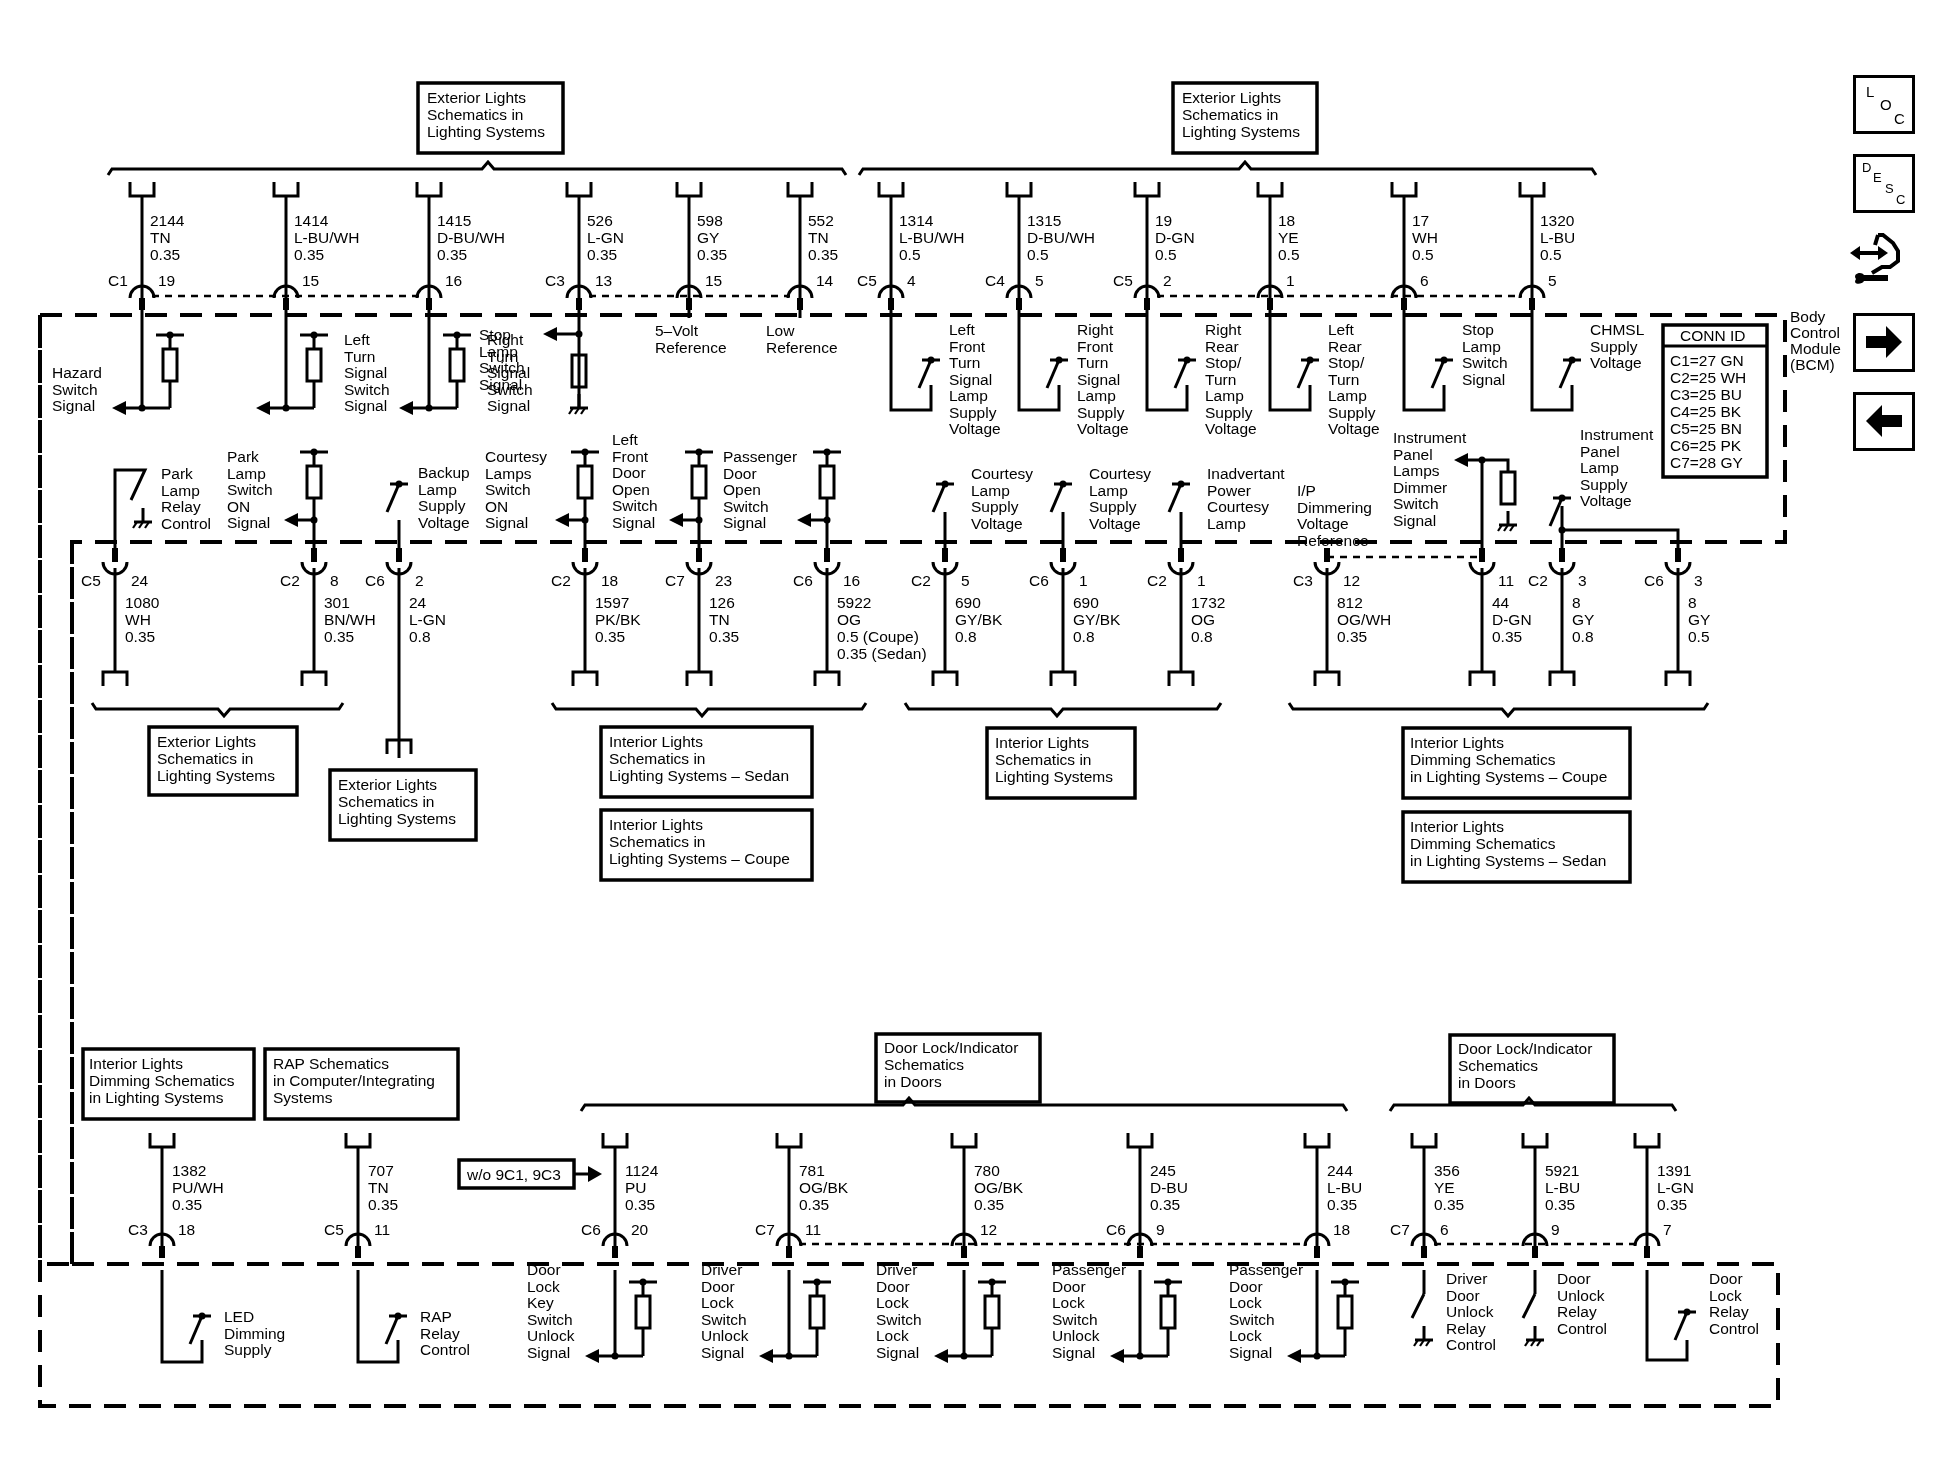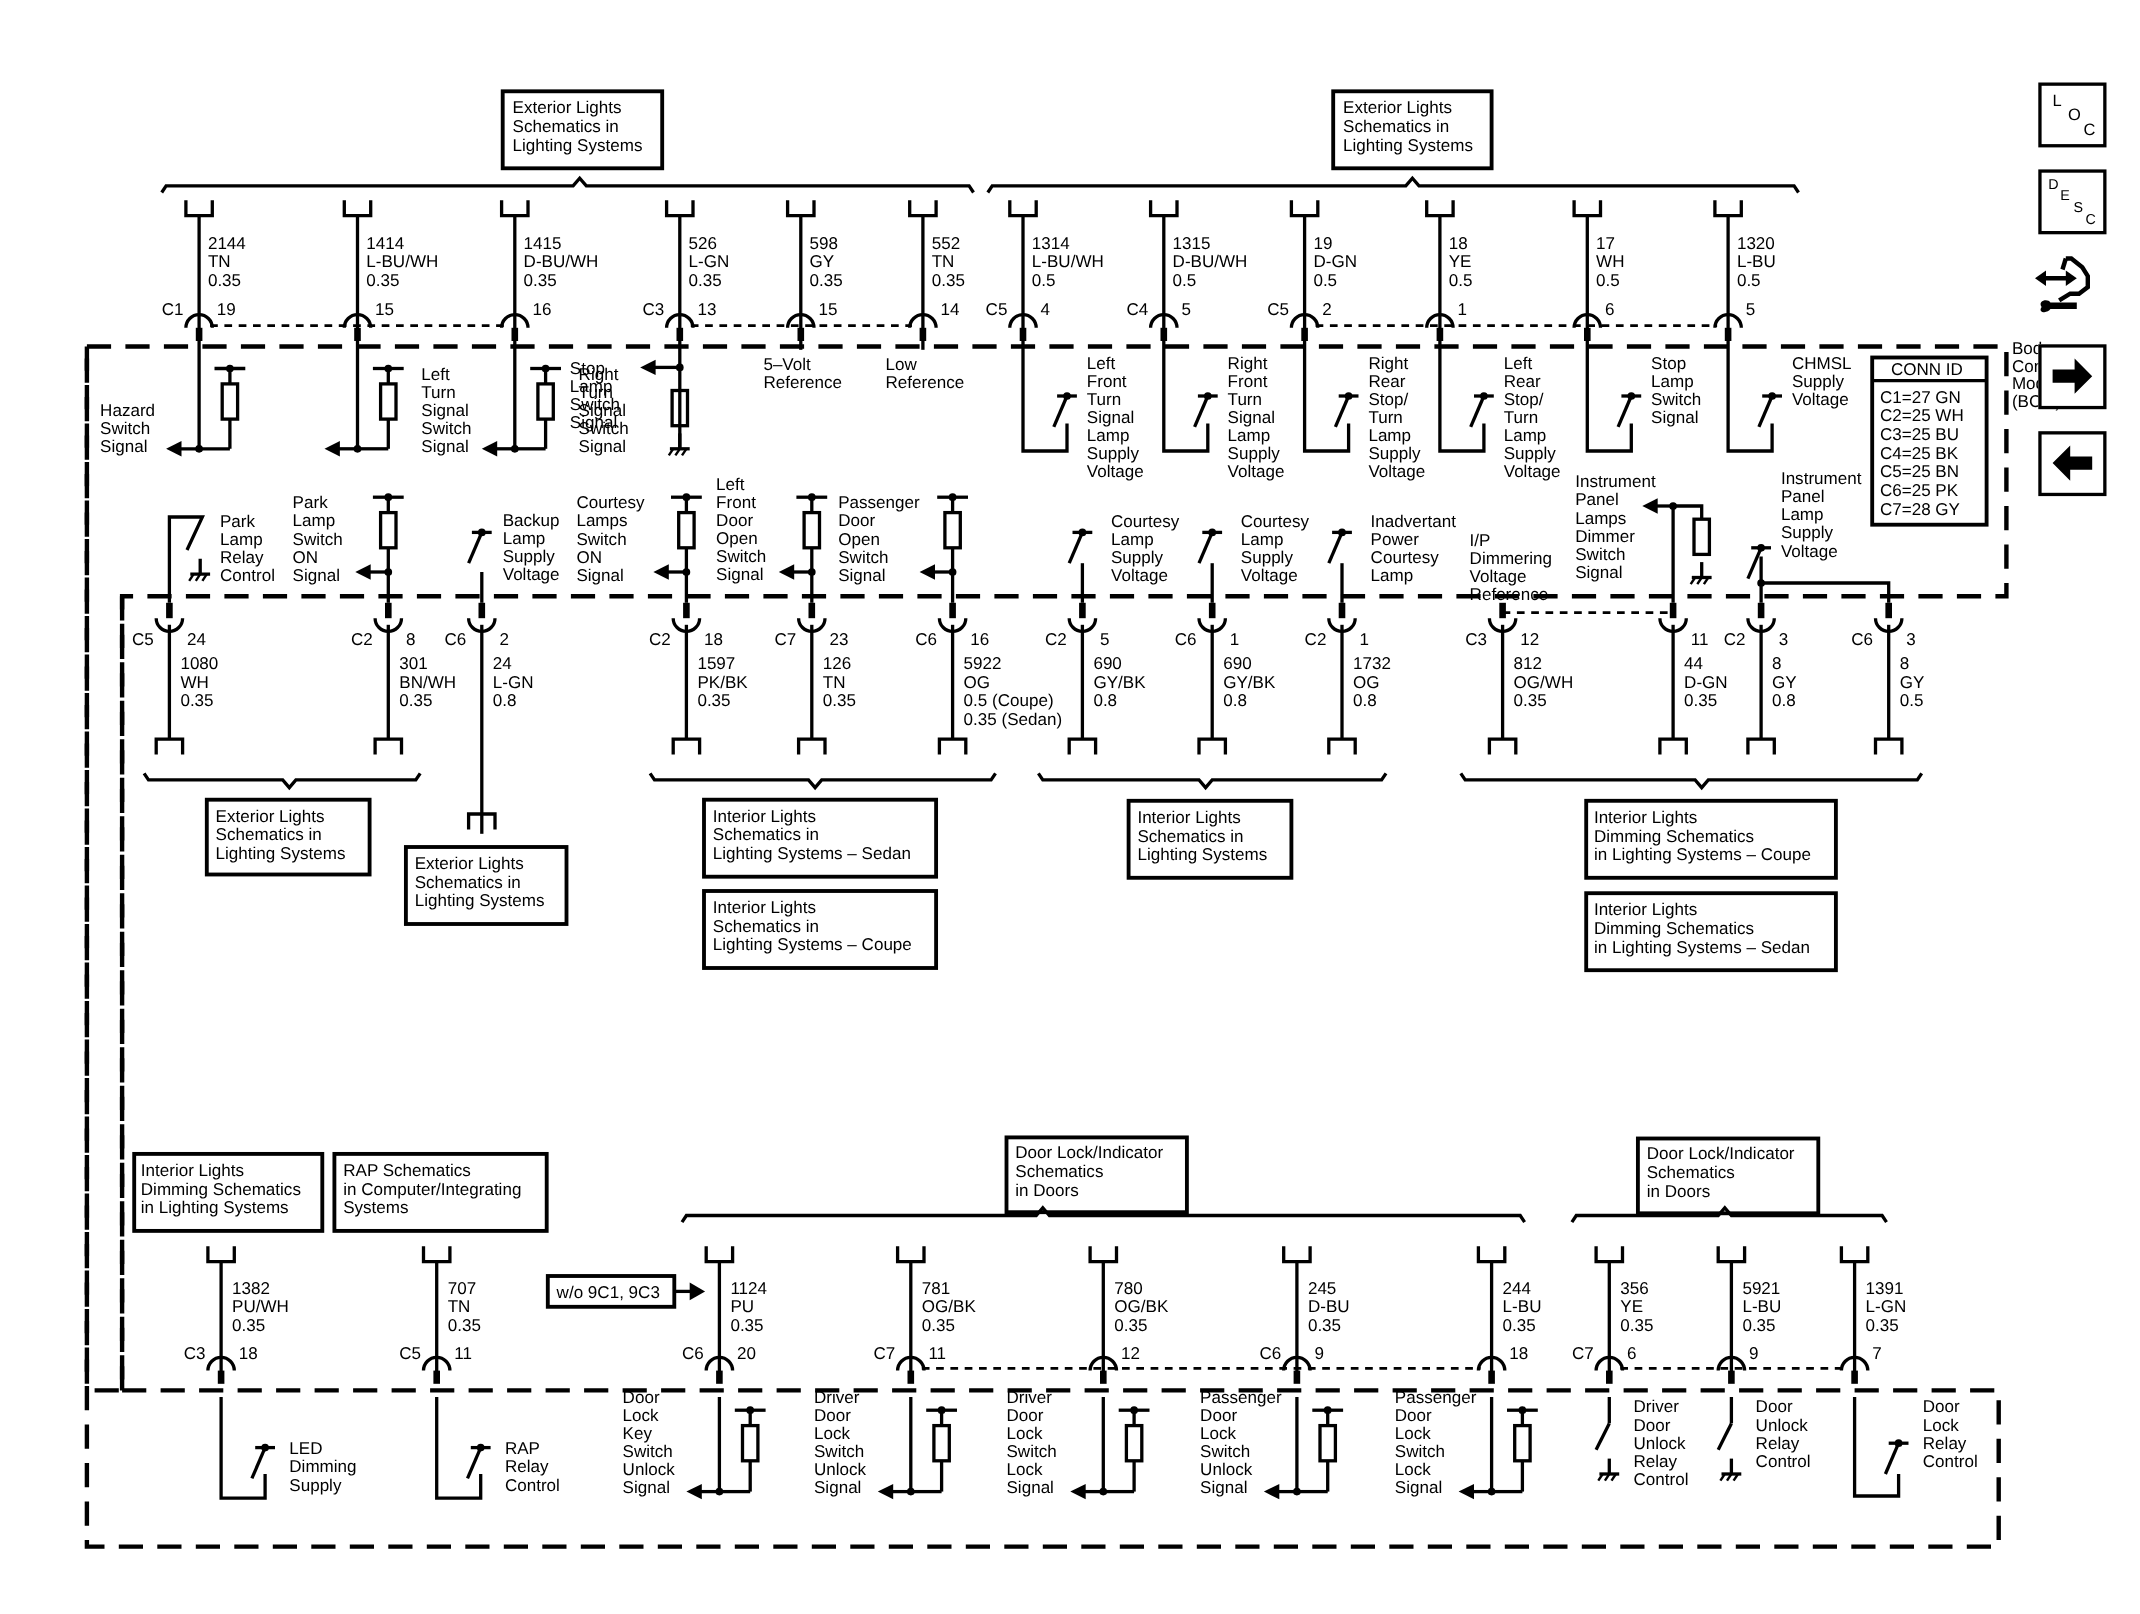--- a/index.html
+++ b/index.html
@@ -1,17 +1,17 @@
 <!DOCTYPE html>
 <html><head>
 <meta charset="utf-8">
 <style>
   html, body { margin:0; padding:0; background:#ffffff; }
   body { width:1945px; height:1467px; overflow:hidden; font-family:"Liberation Sans", sans-serif; }
-  #canvas { position:absolute; left:0; top:0; width:1699px; height:1467px;padding-left:39px; }
+  #canvas { position:absolute; left:0; top:0; width:1699px; height:1467px; }
   svg text { font-family:"Liberation Sans", sans-serif; font-size:15.5px; fill:#000; }
   .w { stroke:#000; stroke-width:3; fill:none; }
   .thin { stroke:#000; stroke-width:2.2; fill:none; }
   .dash { stroke:#000; stroke-width:4; fill:none; stroke-dasharray:22 13; }
   .dot { stroke:#000; stroke-width:2.5; fill:none; stroke-dasharray:7 6; }
   .box { stroke:#000; stroke-width:3.5; fill:#fff; }
   .ref { cursor:pointer; }
   .navbtn { position:absolute; border:3px solid #000; background:#fff; cursor:pointer; box-sizing:border-box; }
   .navbtn span { position:absolute; font-family:"Liberation Sans", sans-serif; font-size:15px; }
 </style>

